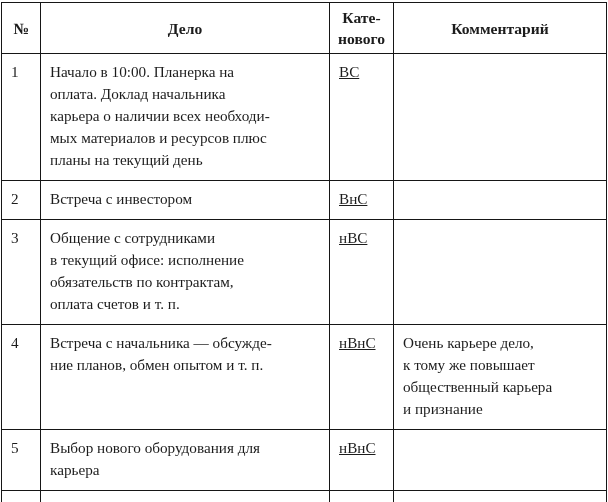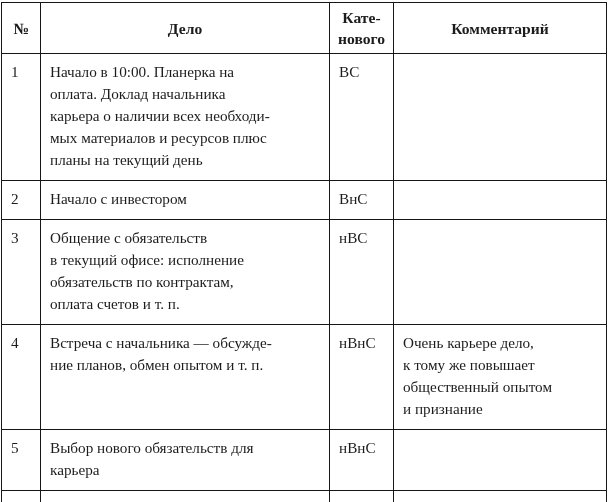--- a/index.html
+++ b/index.html
@@ -53,20 +53,21 @@
     text-align: left;
     padding-left: 9px;
     padding-right: 4px;
     white-space: nowrap;
   }
   td.cat {
     text-align: left;
     padding-left: 9px;
     padding-right: 4px;
     white-space: nowrap;
+    text-decoration: underline;
   }
   td.task, td.comment {
     text-align: left;
   }
   .cell-lines { display: block; }
   .cell-lines .ln { display: block; white-space: pre; }
 
   tr.r1 td { height: 114px; }
   tr.r2 td { height: 33px; }
   tr.r3 td { height: 92px; }
@@ -110,33 +111,33 @@
         </td>
         <td class="cat">ВС</td>
         <td class="comment">
           <span class="cell-lines"></span>
         </td>
       </tr>
       <tr class="r2">
         <td class="num">2</td>
         <td class="task">
           <span class="cell-lines">
-              <span class="ln">Начало с инвестором</span>
+              <span class="ln">Встреча с инвестором</span>
             </span>
         </td>
         <td class="cat">ВнС</td>
         <td class="comment">
           <span class="cell-lines"></span>
         </td>
       </tr>
       <tr class="r3">
         <td class="num">3</td>
         <td class="task">
           <span class="cell-lines">
-              <span class="ln">Общение с обязательств</span>
+              <span class="ln">Общение с сотрудниками</span>
               <span class="ln">в текущий офисе: исполнение</span>
               <span class="ln">обязательств по контрактам,</span>
               <span class="ln">оплата счетов и т. п.</span>
             </span>
         </td>
         <td class="cat">нВС</td>
         <td class="comment">
           <span class="cell-lines"></span>
         </td>
       </tr>
@@ -146,30 +147,30 @@
           <span class="cell-lines">
               <span class="ln">Встреча с начальника — обсужде-</span>
               <span class="ln">ние планов, обмен опытом и т. п.</span>
             </span>
         </td>
         <td class="cat">нВнС</td>
         <td class="comment">
           <span class="cell-lines">
               <span class="ln">Очень карьере дело,</span>
               <span class="ln">к тому же повышает</span>
-              <span class="ln">общественный опытом</span>
+              <span class="ln">общественный карьера</span>
               <span class="ln">и признание</span>
             </span>
         </td>
       </tr>
       <tr class="r5">
         <td class="num">5</td>
         <td class="task">
           <span class="cell-lines">
-              <span class="ln">Выбор нового обязательств для</span>
+              <span class="ln">Выбор нового оборудования для</span>
               <span class="ln">карьера</span>
             </span>
         </td>
         <td class="cat">нВнС</td>
         <td class="comment">
           <span class="cell-lines"></span>
         </td>
       </tr>
       <tr class="r6">
         <td class="num">6</td>

